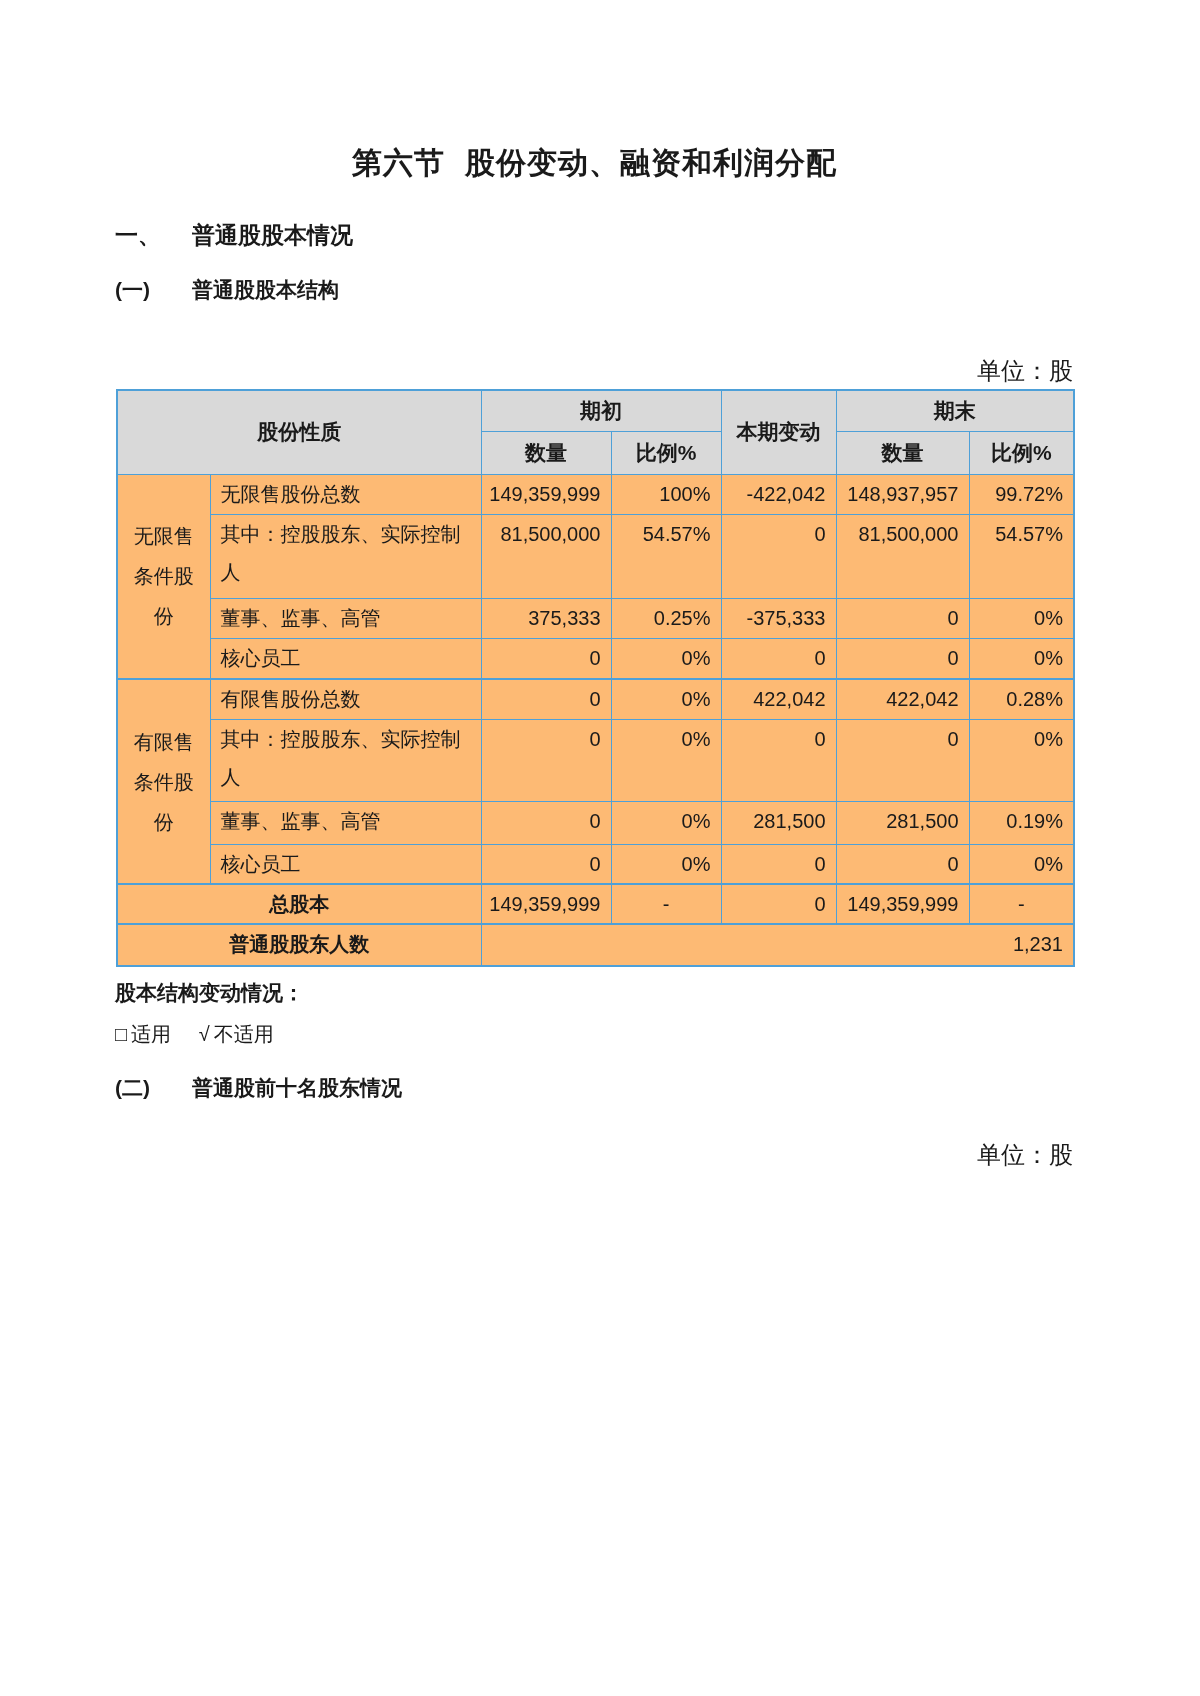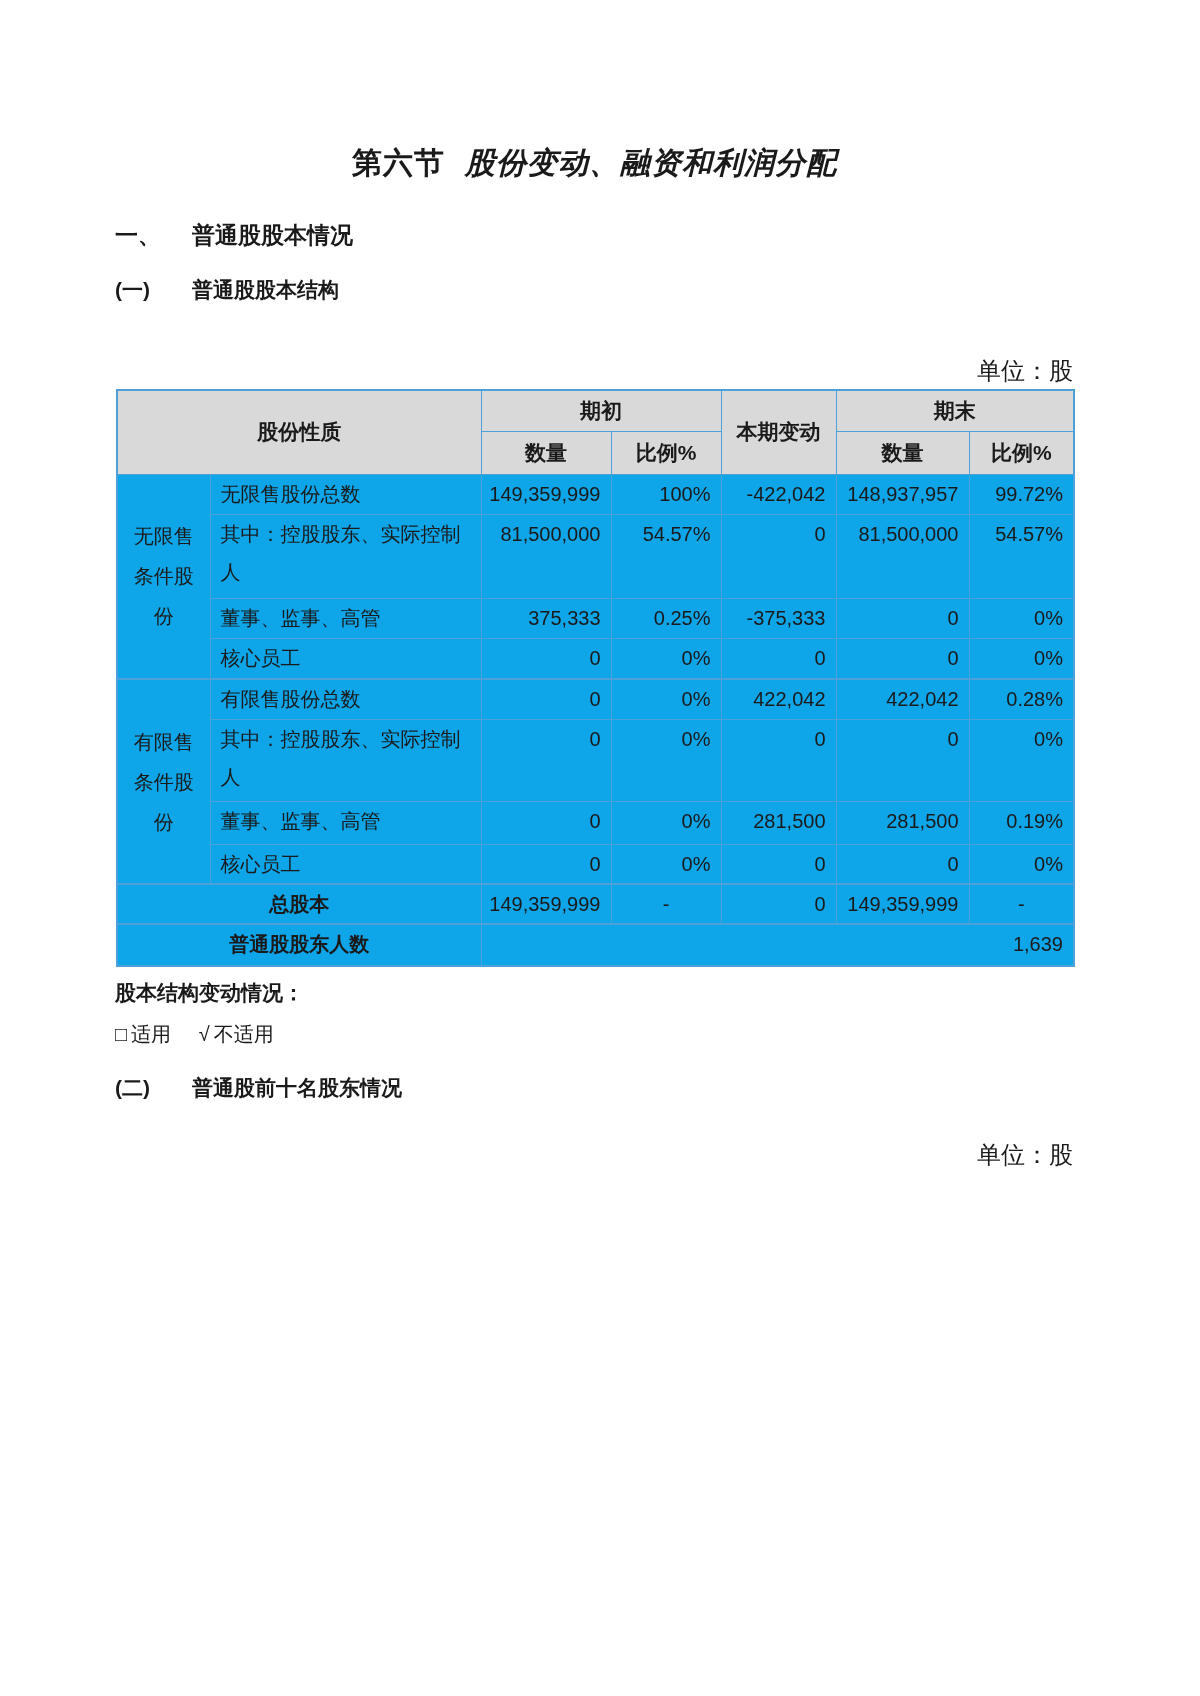--- a/index.html
+++ b/index.html
@@ -18,21 +18,21 @@
     overflow:hidden;
   }
   .doc-title{
     position:absolute;
     top:143px;left:116px;width:957px;
     text-align:center;
     font-size:30px;font-weight:700;
     letter-spacing:1px;
     white-space:nowrap;
   }
-  .doc-title .gap{margin-left:20px;font-style:italic;}
+  .doc-title .gap{margin-left:20px;}
   .sec-heading{
     position:absolute;left:115px;
     font-weight:700;
     white-space:nowrap;
   }
   .sec-heading .sec-text{position:absolute;left:77px;top:0;white-space:nowrap;}
   .h-lvl1{top:220px;font-size:23px;height:24px;width:700px;}
   .h-lvl2{top:276px;font-size:21px;height:22px;width:700px;}
   .h-lvl2b{top:1074px;font-size:21px;height:22px;width:700px;}
   .unit-note{
@@ -58,21 +58,21 @@
   .share-table thead th{
     background:var(--header_bg);
     font-weight:700;
     text-align:center;
     vertical-align:middle;
     font-size:21px;
   }
   .share-table tbody td{
     vertical-align:top;
     line-height:38px;
-    background:#0ea5e9;
+    background:#fdba74;
   }
   .share-table .group-cell{
     text-align:center;
     vertical-align:middle;
     line-height:40px;
     padding:8px 8px;
   }
   .share-table .label{
     text-align:left;
     padding:0 20px 0 10px;
@@ -223,21 +223,21 @@
       <tr class="h40 sep">
         <td colspan="2" class="total-label">总股本</td>
         <td class="num">149,359,999</td>
         <td class="ctr">-</td>
         <td class="num">0</td>
         <td class="num">149,359,999</td>
         <td class="ctr">-</td>
       </tr>
       <tr class="h42 sep">
         <td colspan="2" class="total-label">普通股股东人数</td>
-        <td colspan="5" class="num">1,639</td>
+        <td colspan="5" class="num">1,231</td>
       </tr>
     </tbody>
   </table>
 
   <div class="note-bold">股本结构变动情况：</div>
 
   <div class="check-line">
     <span class="sym">□</span><span>适用</span>
     <span class="opt2 sym">√</span><span>不适用</span>
   </div>

